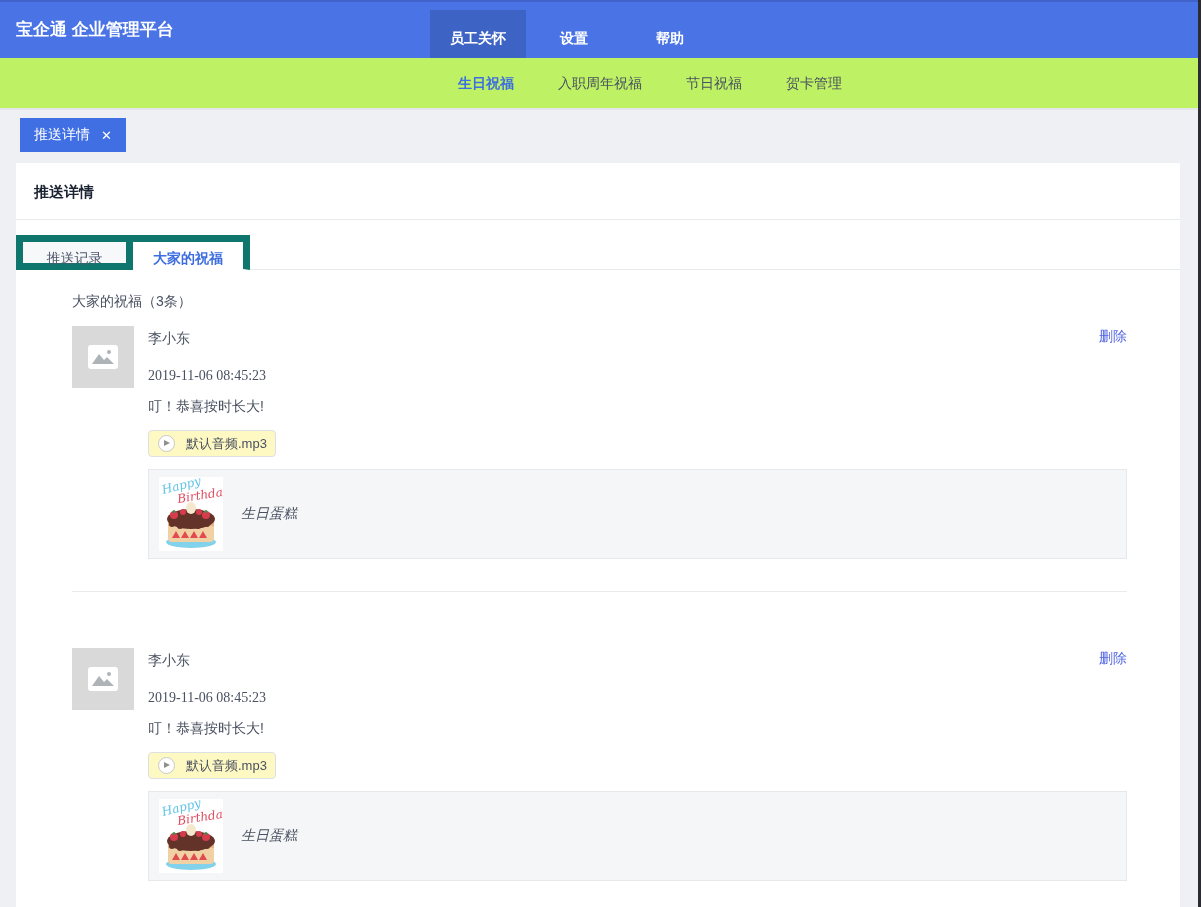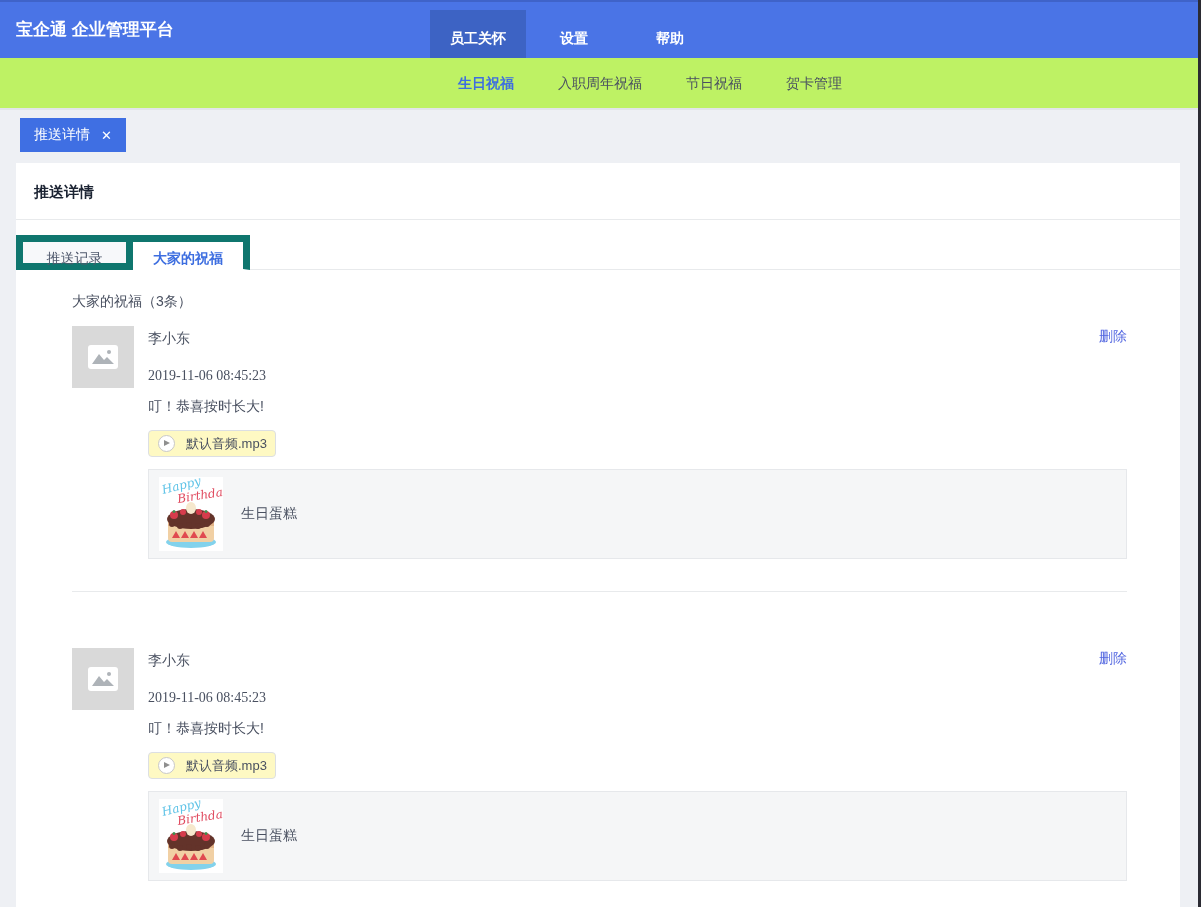--- a/index.html
+++ b/index.html
@@ -90,21 +90,21 @@
     content:""; position:absolute; left:5px; top:4px;
     border-left:6px solid #8f8f8f; border-top:3.5px solid transparent; border-bottom:3.5px solid transparent;
   }
   .audio-label { font-size:13px; color:#495060; white-space:nowrap; }
   .gift-card {
     margin-top:12px; height:90px;
     background:#f5f6f7; border:1px solid #e6e8eb;
     display:flex; align-items:center; padding-left:10px;
   }
   .cake { width:64px; height:74px; background:#fff; flex:none; display:block; }
-  .gift-title { margin-left:18px; font-size:14px; color:#495060; }
+  .gift-title { margin-left:18px; font-size:14px; color:#495060;font-style:italic; }
   
   .window-edge { position:absolute; right:0; top:0; width:3px; height:907px; background:#2b2b33; z-index:20; }
 </style>
 </head>
 <body>
 
 <div class="topbar">
   <div class="brand">宝企通 企业管理平台</div>
   <div class="topnav">
     <div class="topnav-item active">员工关怀</div>

